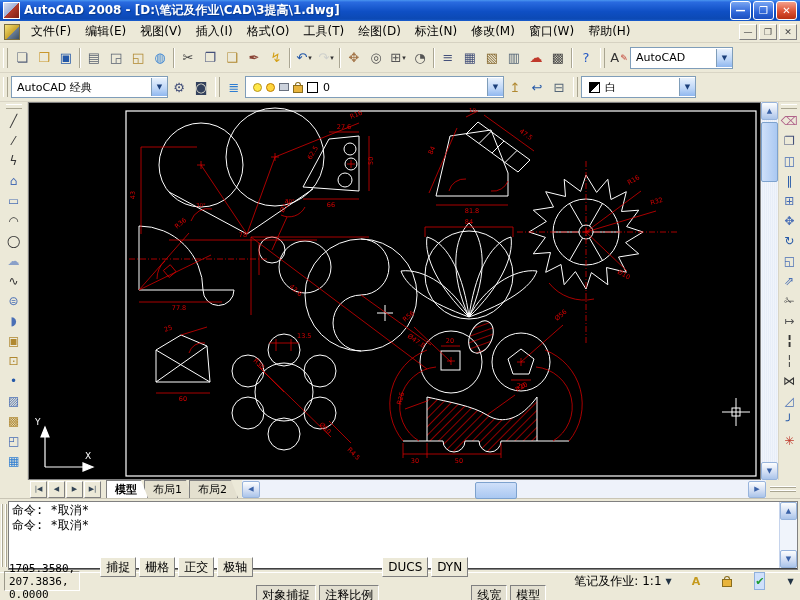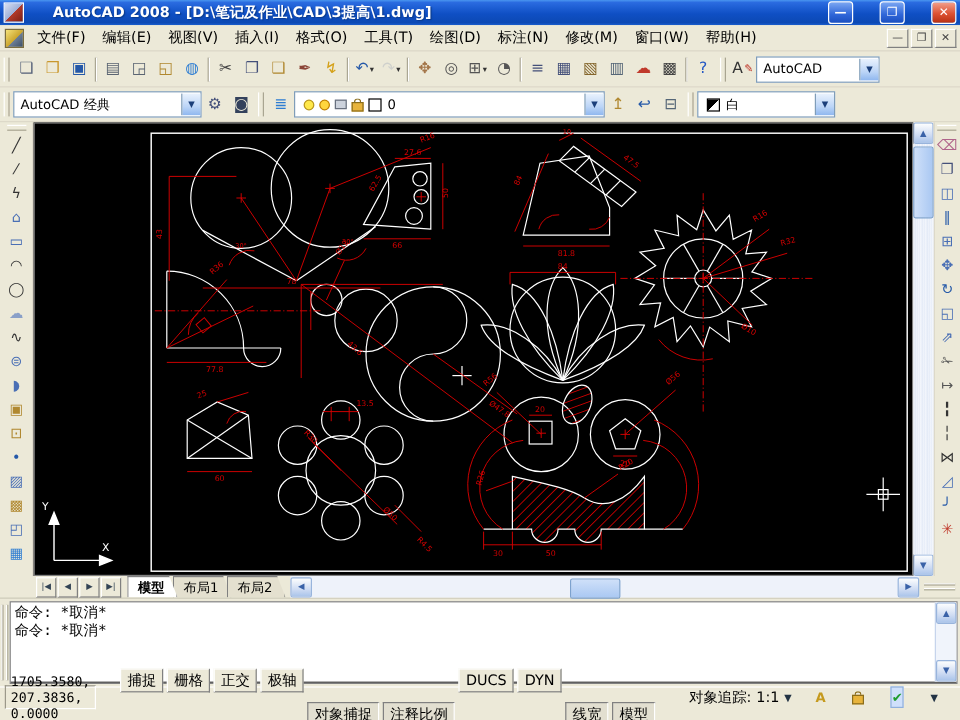--- a/index.html
+++ b/index.html
@@ -3,21 +3,21 @@
 <meta charset="utf-8">
 <style>
   html,body{margin:0;padding:0;}
   body{width:800px;height:600px;overflow:hidden;background:#ece9d8;
        font-family:"DejaVu Sans",sans-serif;font-size:12px;color:#000;
        -webkit-font-smoothing:none;}
   .col{display:flex;flex-direction:column;width:800px;height:600px;}
 
   
   .titlebar{height:21px;display:flex;align-items:center;padding:0 3px;
-    background:linear-gradient(180deg,#4a96f0 0%,#2a6be0 10%,#0f4fc4 55%,#0c49b4 90%,#1a5ecf 100%);gap:20px;}
+    background:linear-gradient(180deg,#4a96f0 0%,#2a6be0 10%,#0f4fc4 55%,#0c49b4 90%,#1a5ecf 100%);}
   .app-icon{width:15px;height:15px;margin-right:4px;border:1px solid #fff;
     background:linear-gradient(135deg,#d8dff0 0%,#9fb0d8 50%,#b23a2a 50%,#7c1f14 100%);}
   .title-text{color:#fff;font-weight:bold;font-size:12px;white-space:nowrap;overflow:hidden;flex:1;
     text-shadow:1px 1px 1px #0a3a8c;}
   .winbtn{width:19px;height:17px;margin-left:2px;border-radius:3px;border:1px solid #fff;
     display:flex;align-items:center;justify-content:center;color:#fff;font-size:10px;font-weight:bold;
     background:linear-gradient(180deg,#7aa6f2,#2f66d8 60%,#1b4fc0);}
   .winbtn.close{background:linear-gradient(180deg,#f2a08c,#dd5233 55%,#b83012);}
 
   
@@ -701,21 +701,21 @@
         <div class="toggle">正交</div>
         <div class="toggle">极轴</div>
         <div class="toggle on">对象捕捉</div>
         <div class="toggle on">注释比例</div>
         <div class="toggle">DUCS</div>
         <div class="toggle">DYN</div>
         <div class="toggle on">线宽</div>
         <div class="toggle on">模型</div>
       </div>
     <div class="ann-scale">
-      <span>对象追踪:</span>
+      <span>笔记及作业:</span>
       <span>1:1</span>
       <span class="dd">▼</span>
     </div>
     <div class="stat-ico" style="color:#c59a1e;font-weight:bold">A</div>
     <div class="stat-ico">
         <span class="mini mini-lock"></span>
       </div>
     <div class="stat-ico" style="background:#cfe0fb;color:#1f9d2f;border:1px solid #8fb0dd">✔</div>
     <div class="chev">▼</div>
     <div class="clean-screen"></div>

